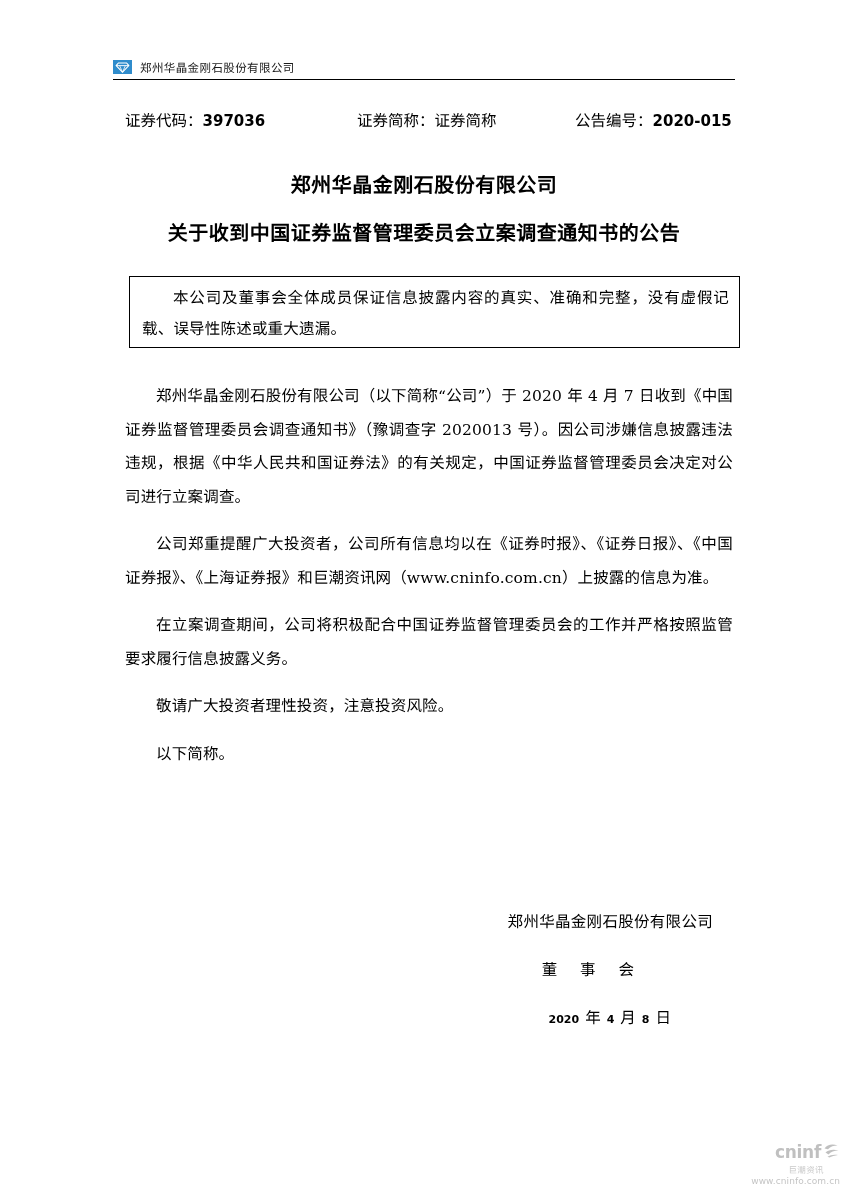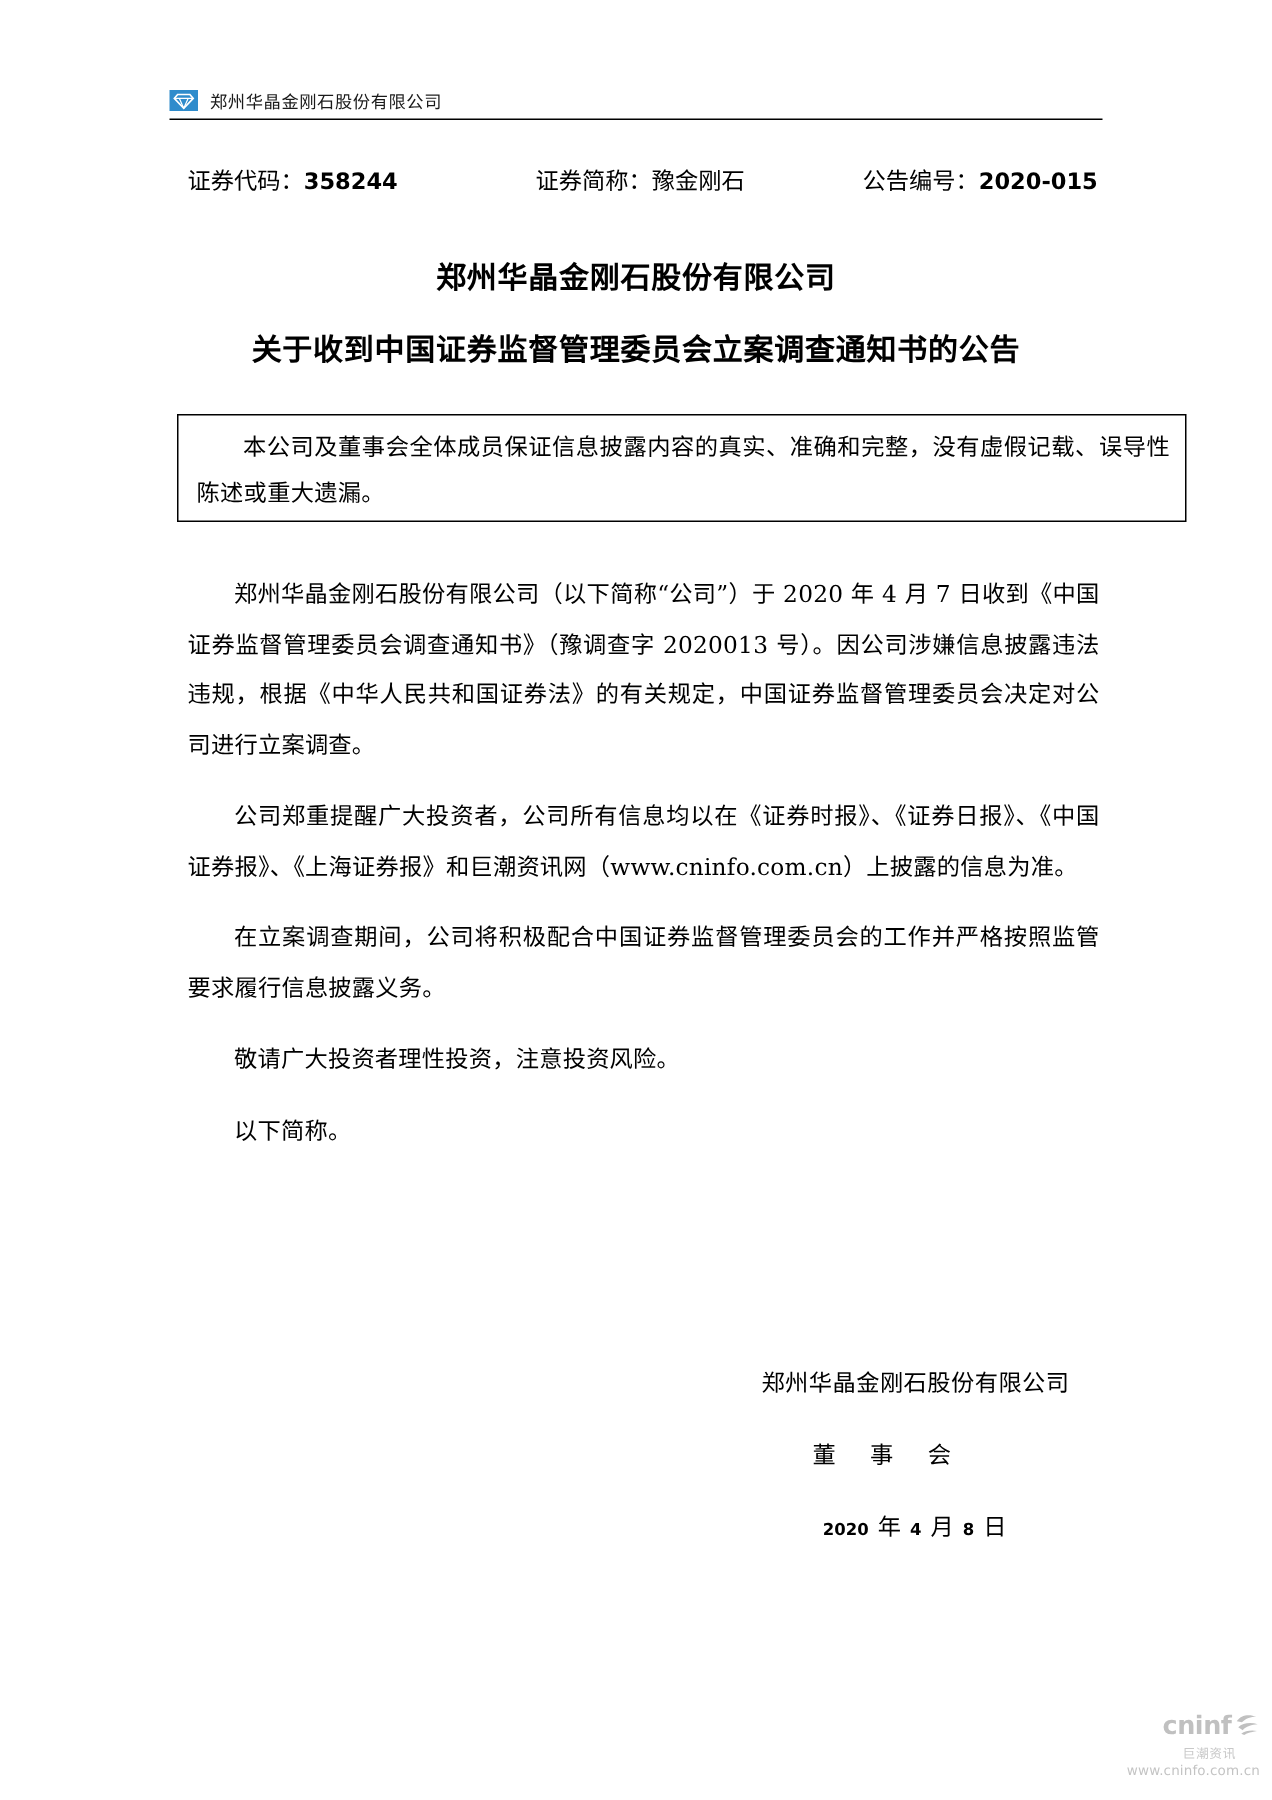--- a/index.html
+++ b/index.html
@@ -100,23 +100,23 @@
     font-weight: bold;
     font-size: 20px;
     letter-spacing: 0.5px;
     line-height: 30px;
     margin-top: 18px;
   }
 
   
   .disclaimer-box {
     position: absolute;
-    left: 118px;
+    left: 129px;
     top: 276px;
-    width: 673px;
+    width: 611px;
     height: 72px;
     border: 1.4px solid #000;
     box-sizing: border-box;
   }
   .disclaimer-text {
     font-size: 15.5px;
     line-height: 31px;
     text-indent: 2em;
     padding: 6px 10px 0 12px;
     letter-spacing: 0.2px;
@@ -229,22 +229,22 @@
         <path d="M1.2 3.6 L7.5 10.2 L13.8 3.6 L11.6 1.0 L3.4 1.0 Z" fill="none" stroke="#ffffff" stroke-width="1.1"></path>
         <path d="M1.2 3.6 L13.8 3.6" stroke="#ffffff" stroke-width="0.9"></path>
         <path d="M4.6 3.6 L7.5 10.2 L10.4 3.6" fill="none" stroke="#ffffff" stroke-width="0.8"></path>
       </svg>
     </span>
     <span class="header-company">郑州华晶金刚石股份有限公司</span>
   </div>
   <div class="header-rule"></div>
 
   <div class="code-line">
-    <span class="seg-1"><span>证券代码：</span><span class="num">358244</span></span>
-    <span class="seg-2"><span>证券简称：</span><span>豫金刚石</span></span>
+    <span class="seg-1"><span>证券代码：</span><span class="num">397036</span></span>
+    <span class="seg-2"><span>证券简称：</span><span>证券简称</span></span>
     <span class="seg-3"><span>公告编号：</span><span class="num">2020-015</span></span>
   </div>
 
   <div class="title-block">
     <div class="title-1">郑州华晶金刚石股份有限公司</div>
     <div class="title-2">关于收到中国证券监督管理委员会立案调查通知书的公告</div>
   </div>
 
   <div class="disclaimer-box">
     <div class="disclaimer-text">本公司及董事会全体成员保证信息披露内容的真实、准确和完整，没有虚假记载、误导性陈述或重大遗漏。</div>

